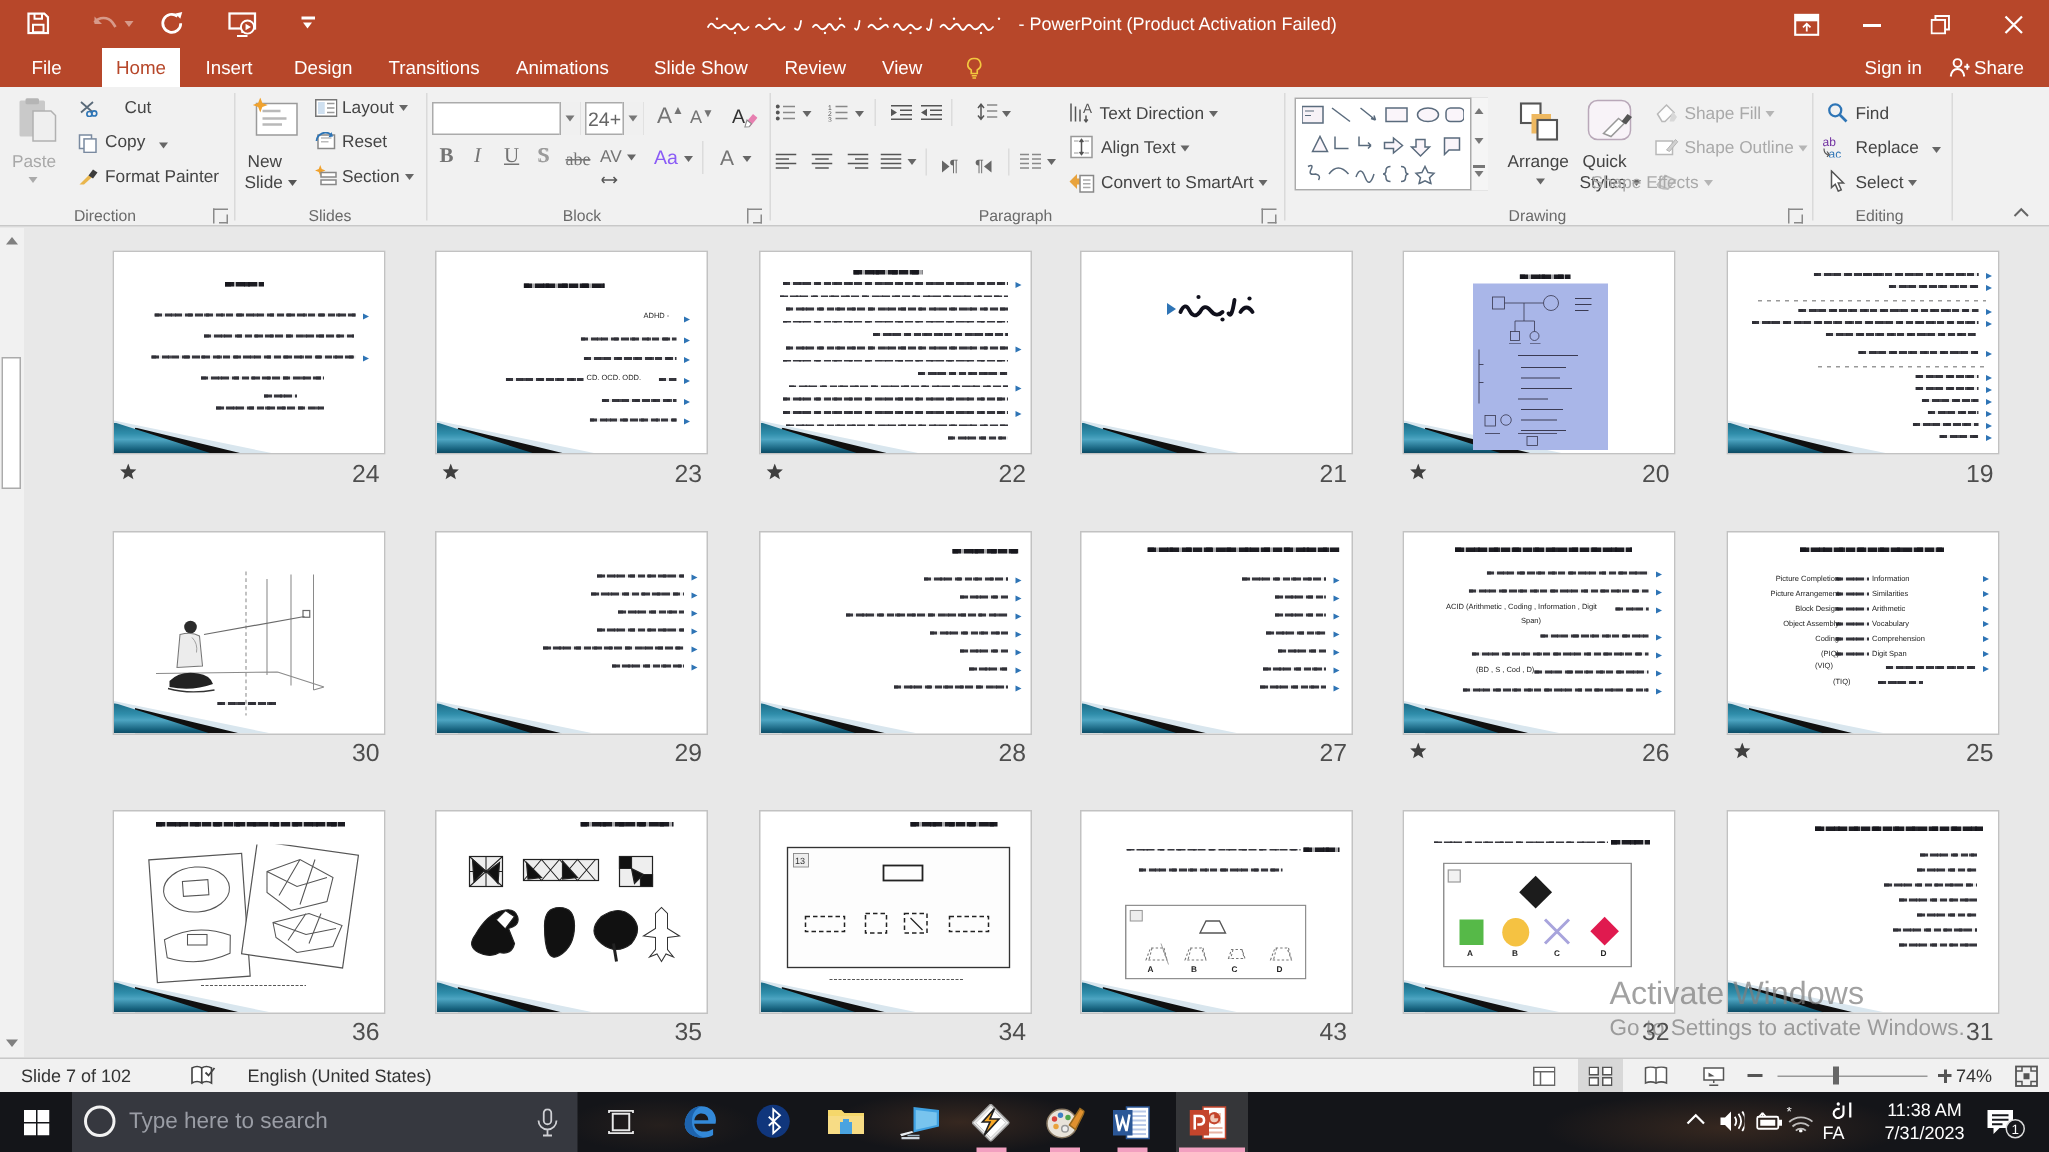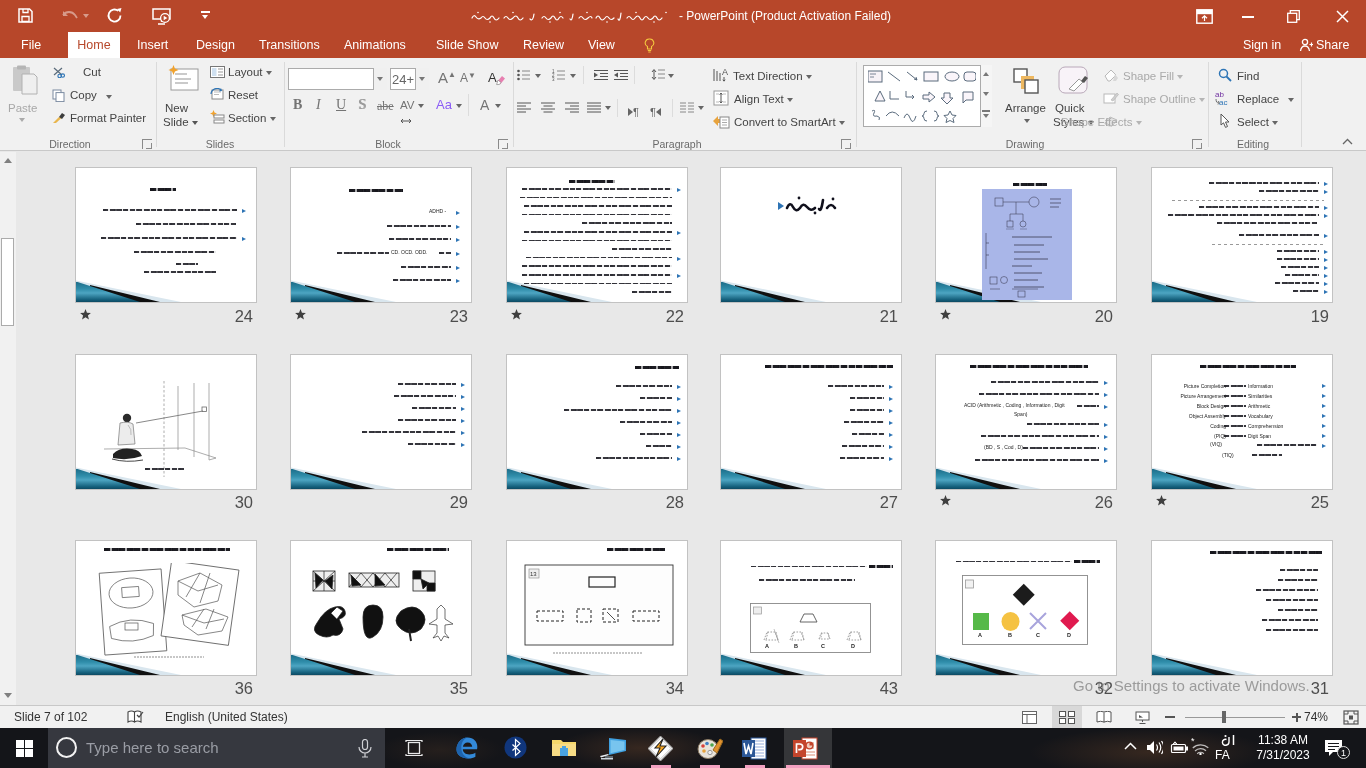--- a/index.html
+++ b/index.html
@@ -818,20 +818,21 @@
         <path d="M3 11l1.5 2L3 14.5" fill="none" stroke="#555" stroke-width=".8"></path>
       </svg>
  <div class="rtext abs" style="left:1237px;top:35px">Replace</div>
  <div class="dd abs" style="left:1288px;top:40px"></div>
  <svg class="abs" style="left:1219px;top:55px" width="12" height="15" viewBox="0 0 12 15">
         <path d="M2 1l8 8H6.5l2 4.5-2 .9-2-4.6L2 12z" fill="#fff" stroke="#555"></path>
       </svg>
  <div class="rtext abs" style="left:1237px;top:58px">Select <span class="dd"></span></div>
 </div>
 
+<div id="wm1">Activate Windows</div>
 <div id="wm2">Go to Settings to activate Windows.</div>
 
 <div id="status">
  <div class="abs" style="left:14px;top:4px">Slide 7 of 102</div>
  <svg class="abs" style="left:127px;top:4px" width="17" height="14" viewBox="0 0 17 14">
         <path d="M1 2q3.5-2 6.5 0v10q-3-2-6.5 0zM7.5 2q3-2 6.5 0v10q-3.5-2-6.5 0" fill="#fff" stroke="#444" stroke-width="1.1"></path>
         <path d="M10 5l2 2 4-5" fill="none" stroke="#444" stroke-width="1.2"></path>
       </svg>
  <div class="abs" style="left:165px;top:4px">English (United States)</div>
  <svg class="abs" style="left:1022px;top:5px" width="15" height="13" viewBox="0 0 15 13">

